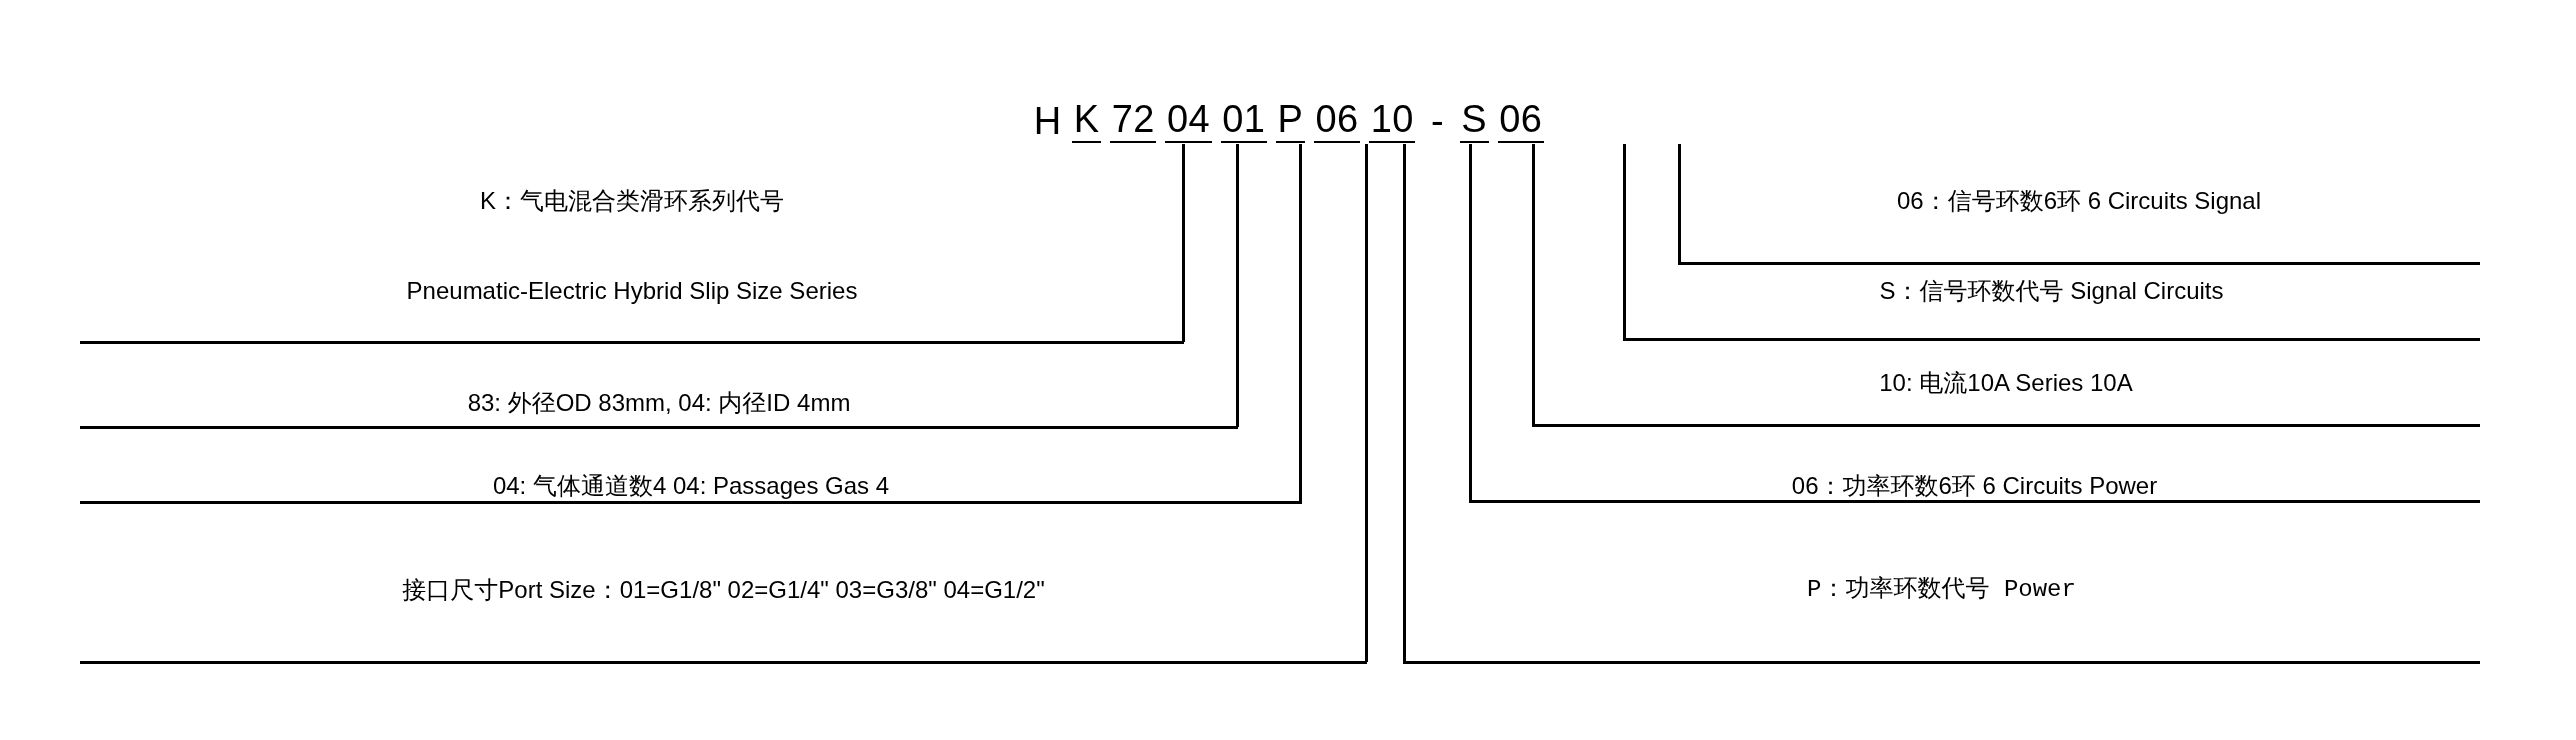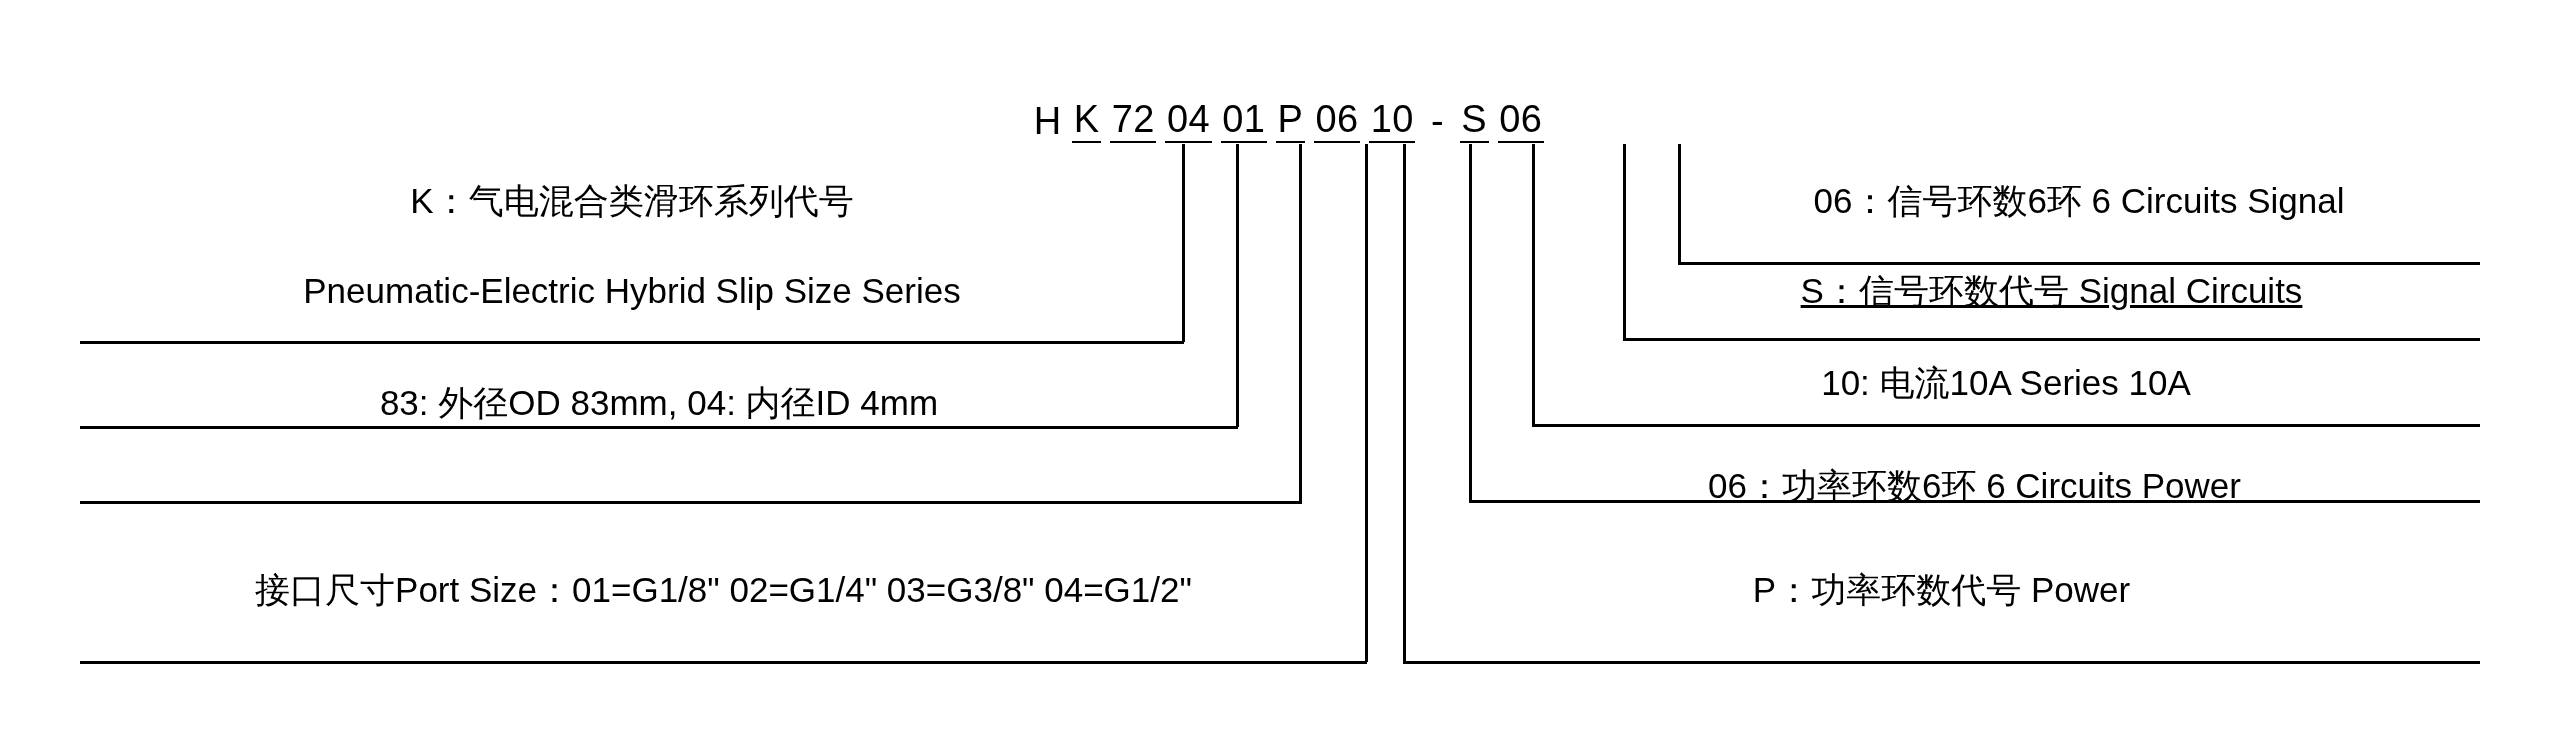--- a/index.html
+++ b/index.html
@@ -52,21 +52,21 @@
   }
   .hline {
     position: absolute;
     height: 2.5px;
     background: #000;
   }
 
   
   .label {
     position: absolute;
-    font-size: 35px;
+    font-size: 24px;
     line-height: 38px;
     white-space: nowrap;
     color: #000;
   }
   .label.left  { text-align: center; }
   .label.right { text-align: center; }
 </style>
 </head>
 <body>
 
@@ -121,27 +121,28 @@
   <div class="hline" style="left:1469px; top:500px; width:1011px;"></div>
 
   <div class="vline" style="left:1403px; top:144px; height:518px;"></div>
   <div class="hline" style="left:1403px; top:661px; width:1077px;"></div>
 
   <div class="label left" style="left:80px; top:182px; width:1104px;">K：气电混合类滑环系列代号</div>
   <div class="label left" style="left:80px; top:272px; width:1104px;">Pneumatic-Electric Hybrid Slip Size Series</div>
 
   <div class="label left" style="left:80px; top:384px; width:1158px;">83: 外径OD 83mm, 04: 内径ID 4mm</div>
 
+  <div class="label left" style="left:80px; top:467px; width:1222px;">04: 气体通道数4  04: Passages Gas 4</div>
 
   <div class="label left" style="left:80px; top:571px; width:1287px;">接口尺寸Port Size：01=G1/8" 02=G1/4" 03=G3/8" 04=G1/2"</div>
 
   <div class="label right" style="left:1678px; top:182px; width:802px;">06：信号环数6环 6 Circuits Signal</div>
 
-  <div class="label right" style="left:1623px; top:272px; width:857px;text-decoration:underline;">S：信号环数代号 Signal Circuits</div>
+  <div class="label right" style="left:1623px; top:272px; width:857px;">S：信号环数代号 Signal Circuits</div>
 
   <div class="label right" style="left:1532px; top:364px; width:948px;">10: 电流10A  Series 10A</div>
 
   <div class="label right" style="left:1469px; top:467px; width:1011px;">06：功率环数6环  6 Circuits Power</div>
 
-  <div class="label right" style="left:1403px; top:571px; width:1077px;">P：功率环数代号 Power</div>
+  <div class="label right" style="left:1403px; top:571px; width:1077px;font-family:Liberation Mono, monospace;">P：功率环数代号 Power</div>
 
 </div>
 
 
 </body></html>

